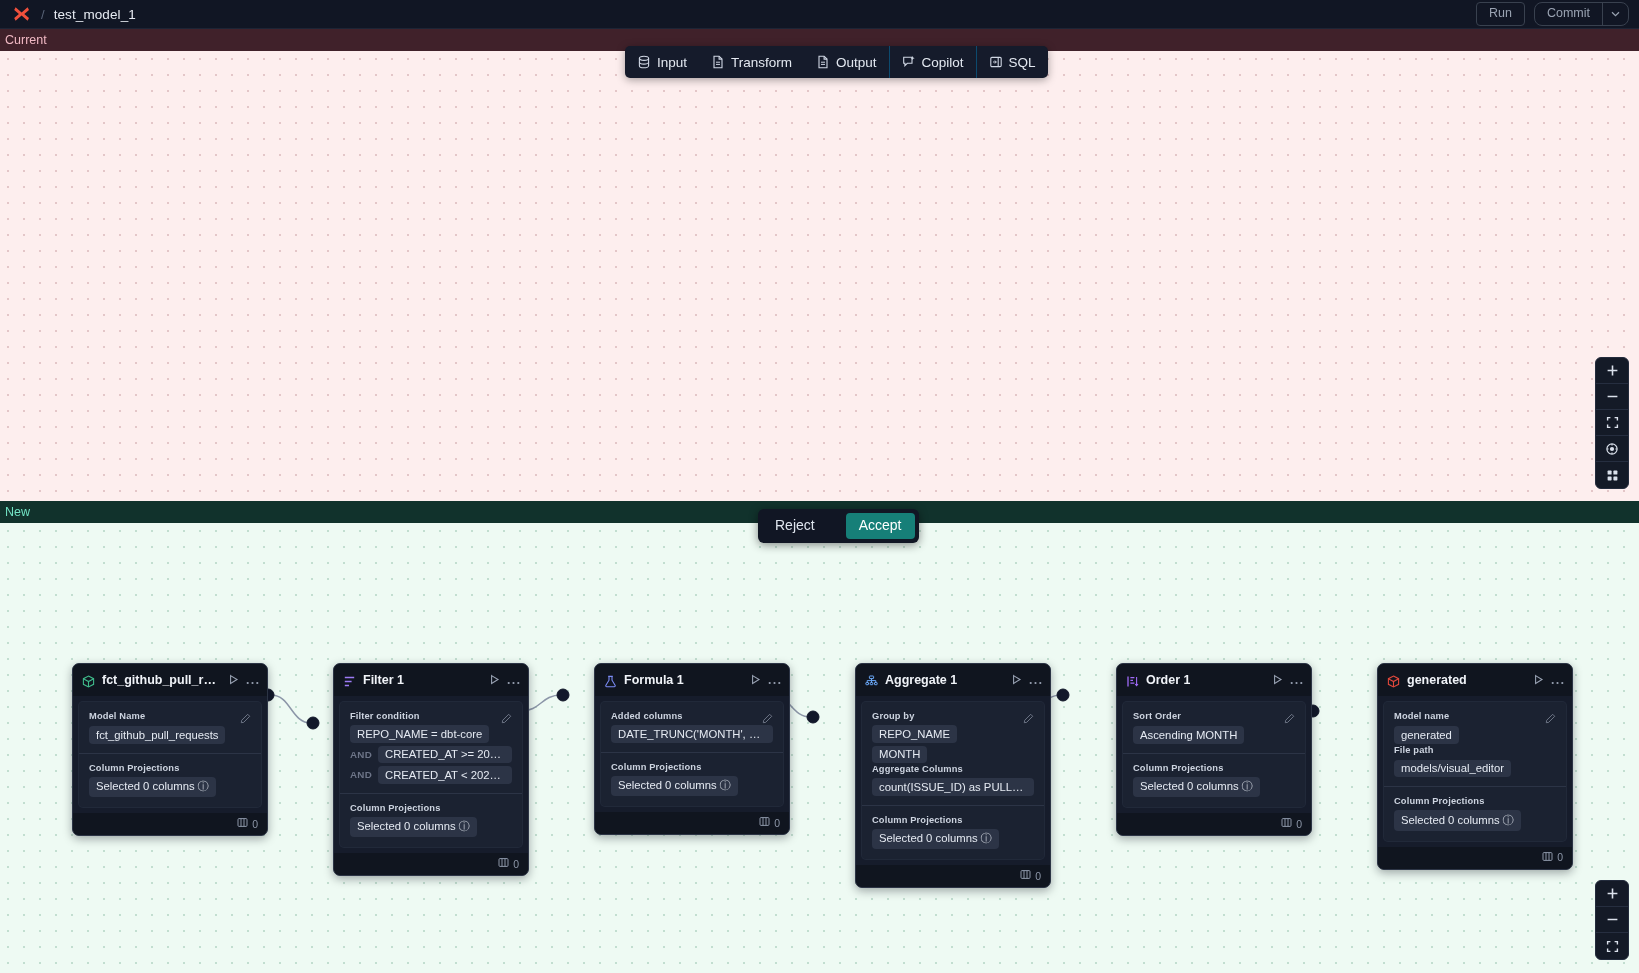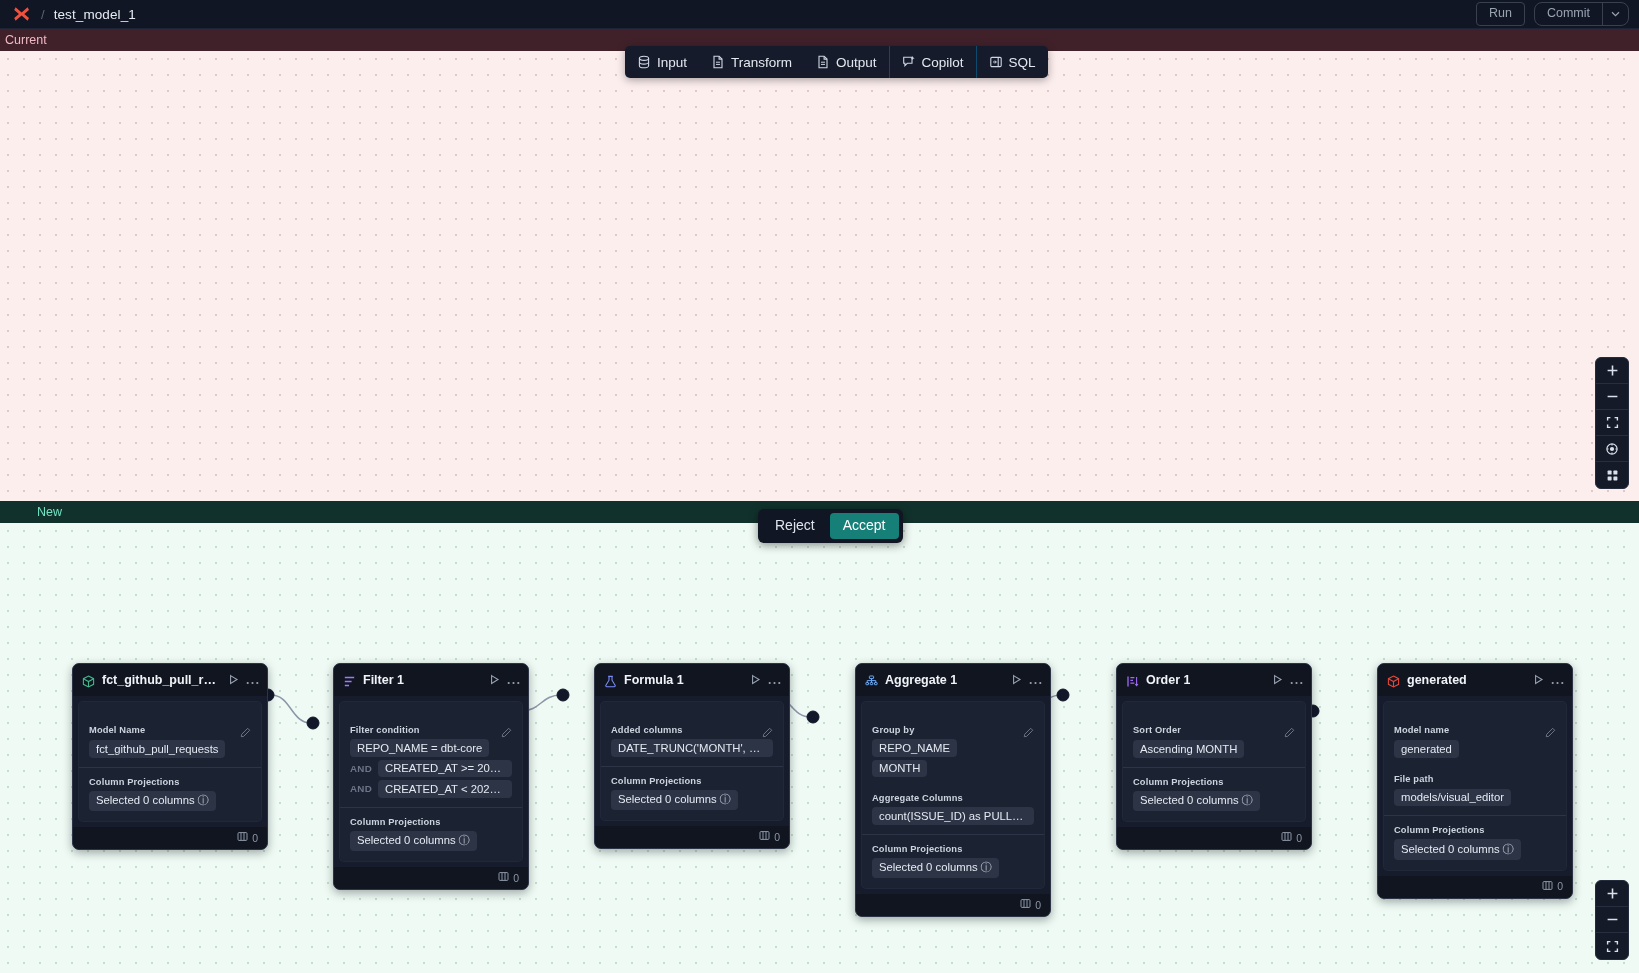--- a/index.html
+++ b/index.html
@@ -34,21 +34,21 @@
   .tb-split > div { color: #9aa3b2; font-size: 12.5px; padding: 3px 12px 4px; line-height: 15px; }
   .tb-split > .caret { border-left: 1px solid #39414f; padding: 3px 8px 4px; font-size: 9px; display: flex; align-items: center; }
 
   
   .pane-banner {
     position: absolute; left: 0; width: 1639px; height: 22px;
     display: flex; align-items: center; z-index: 40;
   }
   #banner-current { top: 29px; background: #40212a; align-items: center; }
   #banner-current .lbl { color: #f1b9c4; font-size: 12.5px; margin-left: 5px; }
-  #banner-new { top: 501px; background: #11322c; padding-left: 32px; }
+  #banner-new { top: 501px; background: #11322c; }
   #banner-new .lbl { color: #72e3c4; font-size: 12.5px; margin-left: 5px; }
 
   
   .canvas { position: absolute; left: 0; width: 1639px; overflow: hidden; }
   #canvas-current {
     top: 51px; height: 450px;
     background-color: #fdeeee;
     background-image: radial-gradient(#e3c6c8 1.05px, transparent 1.05px);
     background-size: 16px 16px;
   }
@@ -70,21 +70,21 @@
     display: flex; align-items: center; gap: 6px;
     padding: 0 12px; color: #e3e8f0; font-size: 13.5px;
   }
   .pal-item.sep { border-left: 1px solid #0c4a6e; }
   .pal-ic { width: 14px; height: 14px; display: block; }
 
   
   #decision {
     position: absolute; left: 758px; top: 509px;
     background: #111624; border-radius: 6px;
-    display: flex; align-items: center; gap: 2px; padding: 4px;
+    display: flex; align-items: center; gap: 18px; padding: 4px;
     z-index: 70; box-shadow: 0 2px 10px rgba(0,0,0,.45);
   }
   #decision .d-btn {
     font-size: 14px; padding: 4px 13px 5px; border-radius: 4px;
     color: #dfe5ee; line-height: 17px;
   }
   #decision .d-btn.primary { background: #167f78; color: #ffffff; }
 
   
   .zoomstack {
@@ -110,25 +110,25 @@
     overflow: hidden;
   }
   .node-head {
     display: flex; align-items: center; gap: 7px;
     padding: 7px 8px 7px 9px; background: #10151f;
   }
   .node-head .nh-ic { width: 13px; height: 13px; display:block; flex: 0 0 13px; }
   .node-head .nh-title { color: #f0f3f8; font-size: 12.5px; font-weight: bold; white-space: nowrap; overflow: hidden; text-overflow: ellipsis; }
   .node-head .nh-acts { margin-left: auto; display: flex; align-items: center; gap: 7px; }
   .node-body {
-    margin: 5px; padding: 23px 10px 10px; border-radius: 5px;
+    margin: 5px; padding: 9px 10px 10px; border-radius: 5px;
     background: #1b2231; border: 1px solid #28304180;
   }
   .fld { position: relative; }
-  .fld + .fld { margin-top: 16px; }
+  .fld + .fld { margin-top: 1px; }
   .fld-sep { border-top: 1px solid #2c3446; margin: 9px -10px 9px; }
   .fld-lbl { color: #cdd4e0; font-size: 9.3px; font-weight: bold; letter-spacing: .15px; margin-bottom: 4px; }
   .pill {
     display: inline-block; background: #2c3446; border-radius: 4px;
     color: #e5eaf2; font-size: 11.3px; padding: 2.5px 7px 3px;
     max-width: 100%; white-space: nowrap; overflow: hidden; text-overflow: ellipsis;
     vertical-align: middle;
   }
   .pill.wide { display: block; }
   .pill-row { display: flex; align-items: center; gap: 6px; margin-top: 3px; }

